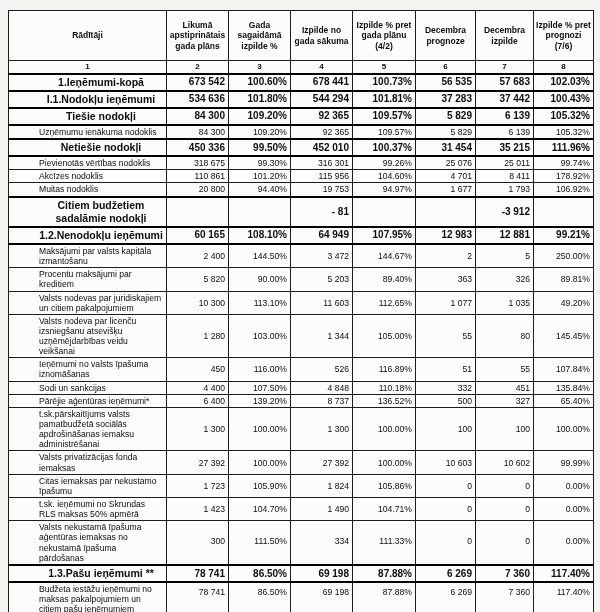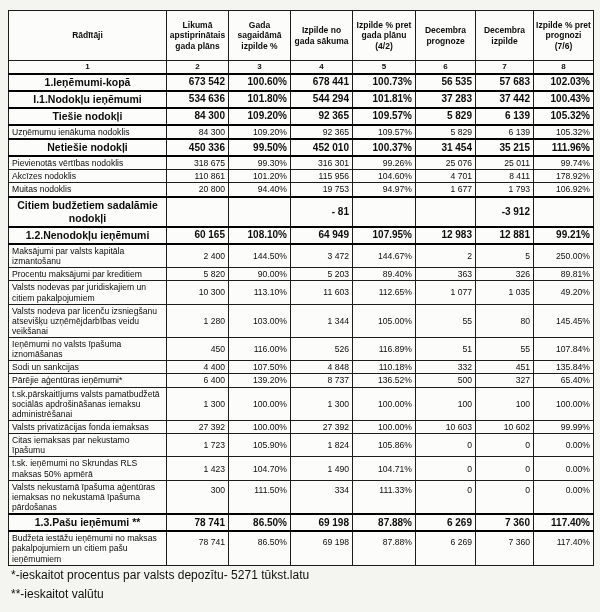--- a/index.html
+++ b/index.html
@@ -20,21 +20,21 @@
   td,th{border:1px solid #1c1c1c;overflow:hidden;}
   thead th{
     font-size:8.5px;font-weight:bold;text-align:center;
     vertical-align:middle;padding:2px;line-height:1.25;height:50px;
   }
   tr.nums td{
     font-size:8px;font-weight:bold;text-align:center;
     padding:0 2px;height:13px;vertical-align:middle;
   }
   tbody td{padding:1px 3px;line-height:1.18;vertical-align:middle;}
-  td.label{text-align:left;font-size:8.6px;}
+  td.label{text-align:left;font-size:8.6px;padding-left:30px;}
   td.val{text-align:right;font-size:8.6px;}
   tr.major > td{
     font-weight:bold;
     border-top:2px solid #000;border-bottom:2px solid #000;
   }
   tr.major td.label{font-size:10.5px;text-align:center;line-height:1.25;}
   tr.major td.val{font-size:10px;}
   tr.normal td{height:13px;}
   tr.italic > td{}
   tr.vbottom td.val{vertical-align:bottom;padding-bottom:18px;}

